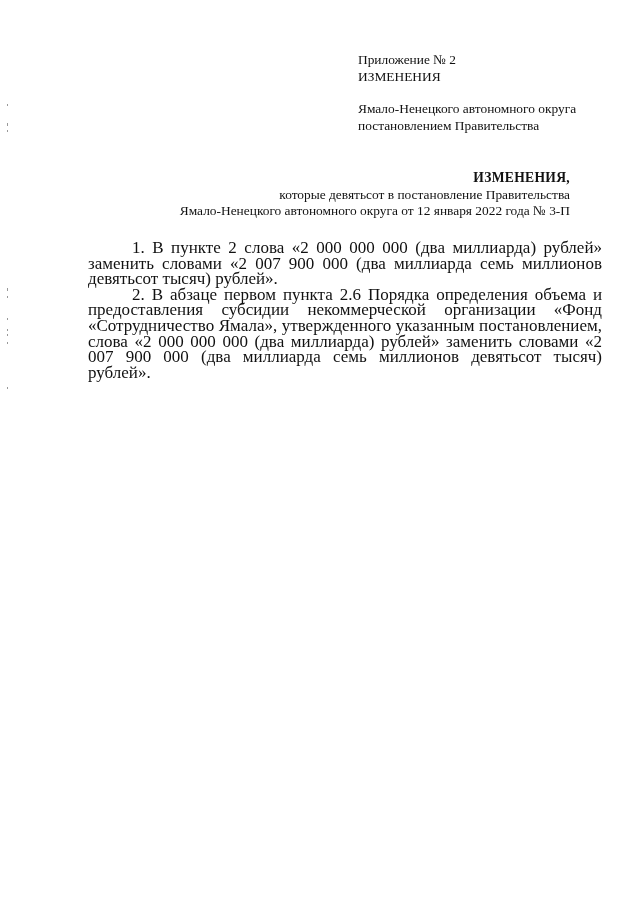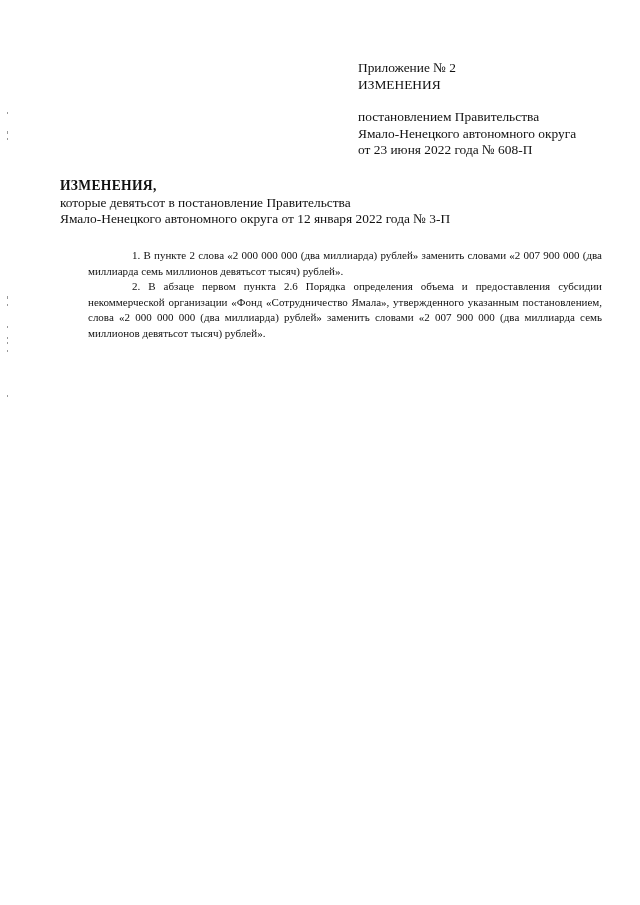--- a/index.html
+++ b/index.html
@@ -1,24 +1,24 @@
 <!DOCTYPE html>
 <html><head>
   <meta charset="utf-8">
   <style>
     html, body { margin: 0; padding: 0; background: #ffffff; }
     body { width: 640px; height: 905px; position: relative; overflow: hidden;
            font-family: "Liberation Serif", "DejaVu Serif", serif; color: #111; }
-    .page { position: absolute; left: 0; top: 0; width: 640px; height: 724px; background: #fff; margin-top: 8px; }
+    .page { position: absolute; left: 0; top: 0; width: 640px; height: 724px; background: #fff; }
     .approval { position: absolute; left: 358px; top: 52px; font-size: 13.4px; line-height: 16.5px; }
     .approval .gap { height: 16px; }
-    .title-block { position: absolute; left: 60px; width: 510px; top: 170px; text-align: left;
+    .title-block { position: absolute; left: 60px; width: 510px; top: 170px; text-align: right;
                    font-size: 13.4px; line-height: 16.5px; }
     .title-block .heading { font-weight: bold; font-size: 13.6px; letter-spacing: 0.3px; }
-    .body { position: absolute; left: 88px; width: 514px; top: 240px; font-size: 11px;
+    .body { position: absolute; left: 88px; width: 514px; top: 240px; font-size: 17px;
             line-height: 15.6px; text-align: justify; }
     .body p { margin: 0; text-indent: 44px; text-align: justify; }
     .mark { position: absolute; left: 7px; width: 1px; background: #999; }
   </style>
 </head>
 <body>
 
 <div class="page">
 
   <div class="mark" style="top:104px;height:2px;"></div>
@@ -29,23 +29,22 @@
   <div class="mark" style="top:318px;height:2px;"></div>
   <div class="mark" style="top:329px;height:2px;"></div>
   <div class="mark" style="top:334px;height:2px;"></div>
   <div class="mark" style="top:342px;height:2px;"></div>
   <div class="mark" style="top:387px;height:2px;"></div>
 
   <div class="approval">
     <div>Приложение № 2</div>
     <div>ИЗМЕНЕНИЯ</div>
     <div class="gap"></div>
+    <div>Ямало-Ненецкого автономного округа</div>
     <div>постановлением Правительства</div>
-    <div>Ямало-Ненецкого автономного округа</div>
-    <div>от 23 июня 2022 года № 608-П</div>
   </div>
 
   <div class="title-block">
     <div class="heading">ИЗМЕНЕНИЯ,</div>
     <div>которые девятьсот в постановление Правительства</div>
     <div>Ямало-Ненецкого автономного округа от 12 января 2022 года № 3-П</div>
   </div>
 
   <div class="body">
     <p>1. В пункте 2 слова «2 000 000 000 (два миллиарда) рублей» заменить словами «2 007 900 000 (два миллиарда семь миллионов девятьсот тысяч) рублей».</p>

